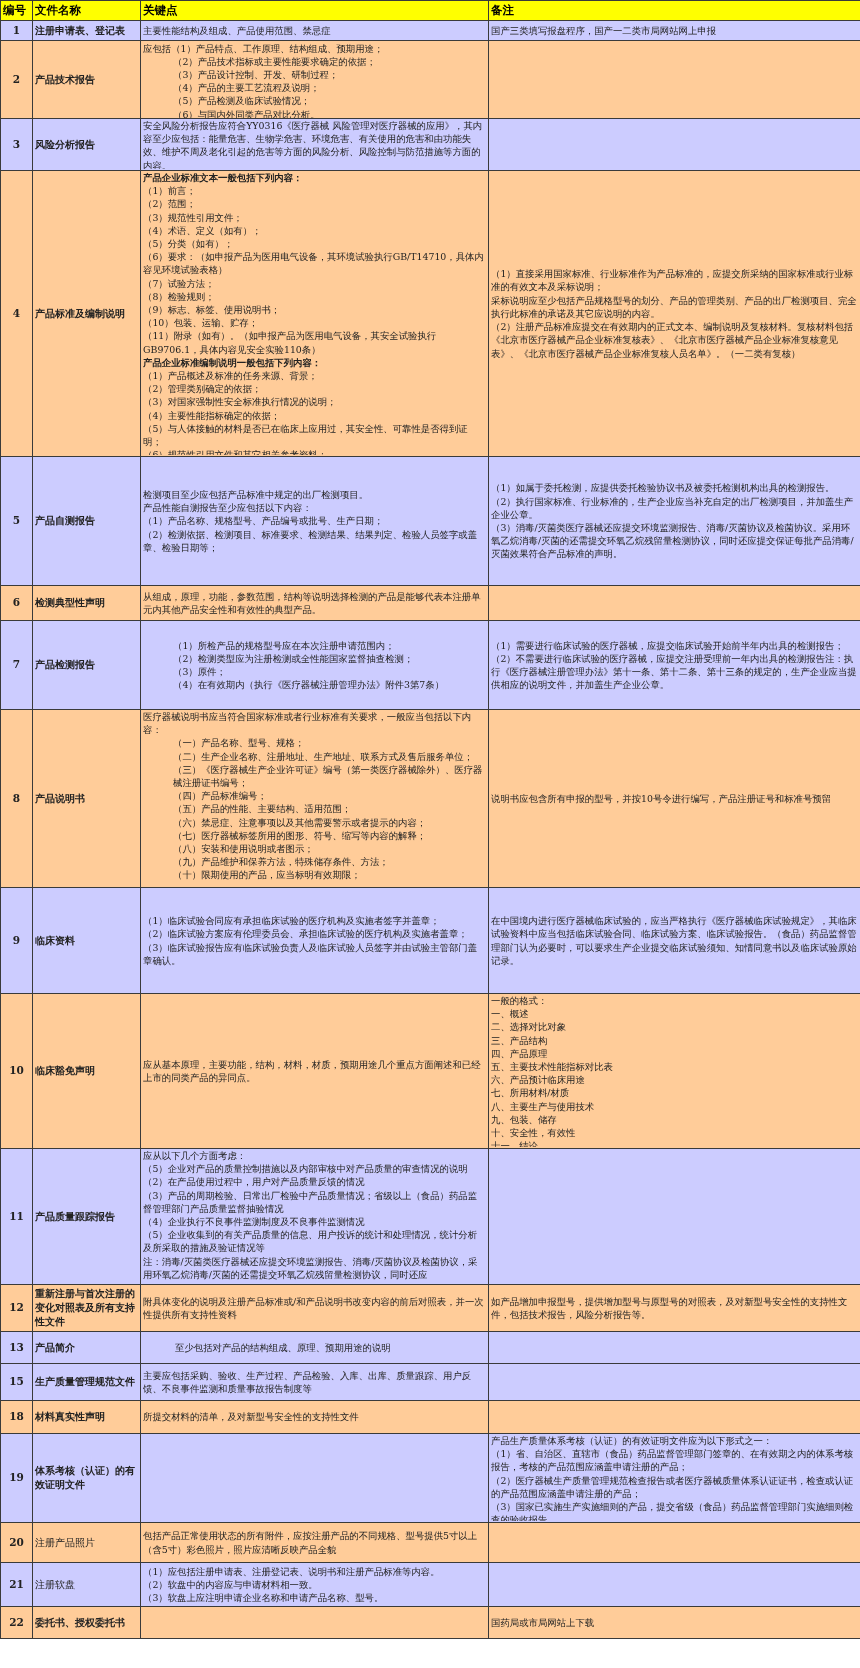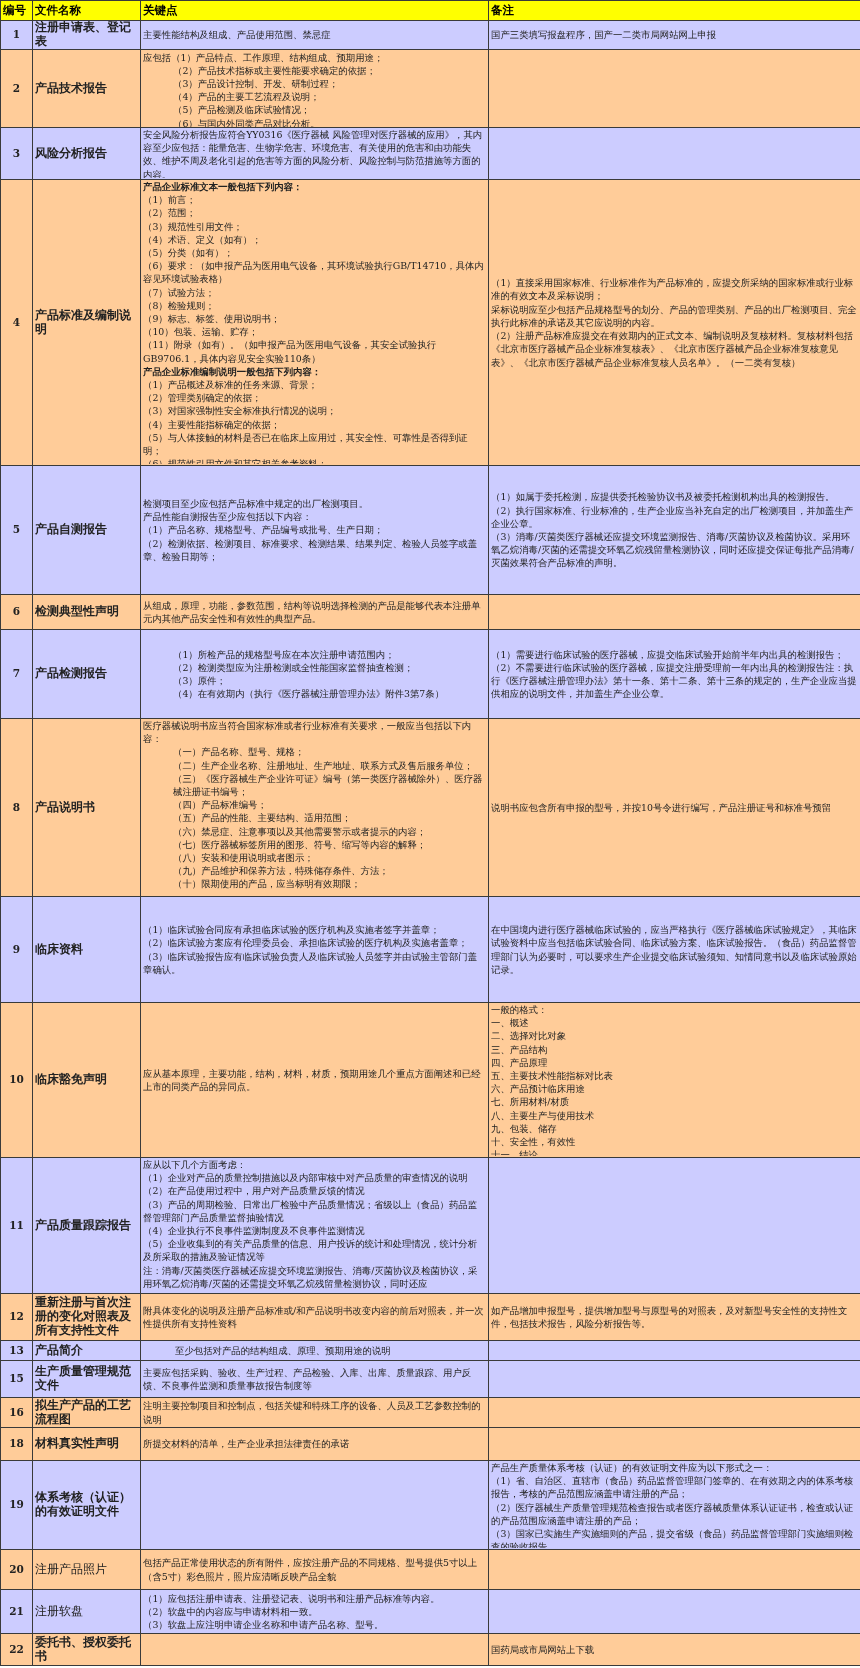--- a/index.html
+++ b/index.html
@@ -3,21 +3,21 @@
 <meta charset="utf-8">
 <style>
   html, body { margin:0; padding:0; background:#ffffff; }
   body { width:860px; height:1668px; overflow:hidden; font-family:"DejaVu Serif","Liberation Serif",serif; }
   table { border-collapse:collapse; table-layout:fixed; width:860px; }
   td, th { border:1px solid #3a3a3a; padding:0 2px; vertical-align:middle; font-size:9.4px; line-height:13.2px; color:#222; overflow:hidden; }
   th { background:#ffff00; font-weight:bold; text-align:left; font-size:11.5px; height:19px; color:#000; }
   tr.lav td { background:#ccccff; }
   tr.org td { background:#ffcc99; }
   td.num { text-align:center; font-weight:bold; font-size:10.5px; }
-  td.name { font-weight:bold; font-size:12px; line-height:14px;font-family:Liberation Mono, monospace; }
+  td.name { font-weight:bold; font-size:10px; line-height:14px; }
   td.name.plain { font-weight:normal; }
   td.key, td.note { white-space:normal; }
   .ln { display:block; }
   .ind { padding-left:30px; }
   .bold { font-weight:bold; }
   .clip { overflow:hidden; }
 </style>
 </head>
 <body>
 
@@ -226,21 +226,21 @@
             <span class="ln">十一、结论</span>
           </div>
         </td>
       </tr>
       <tr class="lav" style="height: 136px;">
         <td class="num">11</td>
         <td class="name">产品质量跟踪报告</td>
         <td class="key" style="vertical-align: top;">
           <div class="clip" style="max-height: 134px;">
             <span class="ln">应从以下几个方面考虑：</span>
-            <span class="ln">（1）企业对产品的质量控制措施以及内部审核中对产品质量的审查情况的说明</span>
+            <span class="ln">（5）企业对产品的质量控制措施以及内部审核中对产品质量的审查情况的说明</span>
             <span class="ln">（2）在产品使用过程中，用户对产品质量反馈的情况</span>
             <span class="ln">（3）产品的周期检验、日常出厂检验中产品质量情况；省级以上（食品）药品监督管理部门产品质量监督抽验情况</span>
             <span class="ln">（4）企业执行不良事件监测制度及不良事件监测情况</span>
             <span class="ln">（5）企业收集到的有关产品质量的信息、用户投诉的统计和处理情况，统计分析及所采取的措施及验证情况等</span>
             <span class="ln">注：消毒/灭菌类医疗器械还应提交环境监测报告、消毒/灭菌协议及检菌协议，采用环氧乙烷消毒/灭菌的还需提交环氧乙烷残留量检测协议，同时还应</span>
           </div>
         </td>
         <td class="note">
           <div class="clip" style="max-height: 134px;"></div>
         </td>
@@ -252,21 +252,21 @@
           <div class="clip" style="max-height: 45px;">
             <span class="ln">附具体变化的说明及注册产品标准或/和产品说明书改变内容的前后对照表，并一次性提供所有支持性资料</span>
           </div>
         </td>
         <td class="note">
           <div class="clip" style="max-height: 45px;">
             <span class="ln">如产品增加申报型号，提供增加型号与原型号的对照表，及对新型号安全性的支持性文件，包括技术报告，风险分析报告等。</span>
           </div>
         </td>
       </tr>
-      <tr class="lav" style="height: 20px;">
+      <tr class="lav" style="height: 32px;">
         <td class="num">13</td>
         <td class="name">产品简介</td>
         <td class="key">
           <div class="clip" style="max-height: 19px; margin-left: 32px;">
             <span class="ln">至少包括对产品的结构组成、原理、预期用途的说明</span>
           </div>
         </td>
         <td class="note">
           <div class="clip" style="max-height: 19px;"></div>
         </td>
@@ -276,38 +276,26 @@
         <td class="name">生产质量管理规范文件</td>
         <td class="key">
           <div class="clip" style="max-height: 27px;">
             <span class="ln">主要应包括采购、验收、生产过程、产品检验、入库、出库、质量跟踪、用户反馈、不良事件监测和质量事故报告制度等</span>
           </div>
         </td>
         <td class="note">
           <div class="clip" style="max-height: 27px;"></div>
         </td>
       </tr>
-      <tr class="org" style="height: 30px;">
-        <td class="num">16</td>
-        <td class="name">拟生产产品的工艺流程图</td>
-        <td class="key">
-          <div class="clip" style="max-height: 28px;">
-            <span class="ln">注明主要控制项目和控制点，包括关键和特殊工序的设备、人员及工艺参数控制的说明</span>
-          </div>
-        </td>
-        <td class="note">
-          <div class="clip" style="max-height: 28px;"></div>
-        </td>
-      </tr>
       <tr class="org" style="height: 33px;">
         <td class="num">18</td>
         <td class="name">材料真实性声明</td>
         <td class="key">
           <div class="clip" style="max-height: 19px;">
-            <span class="ln">所提交材料的清单，生产企业承担法律责任的承诺</span>
+            <span class="ln">所提交材料的清单，及对新型号安全性的支持性文件</span>
           </div>
         </td>
         <td class="note">
           <div class="clip" style="max-height: 19px;"></div>
         </td>
       </tr>
       <tr class="lav" style="height: 89px;">
         <td class="num">19</td>
         <td class="name">体系考核（认证）的有效证明文件</td>
         <td class="key">

